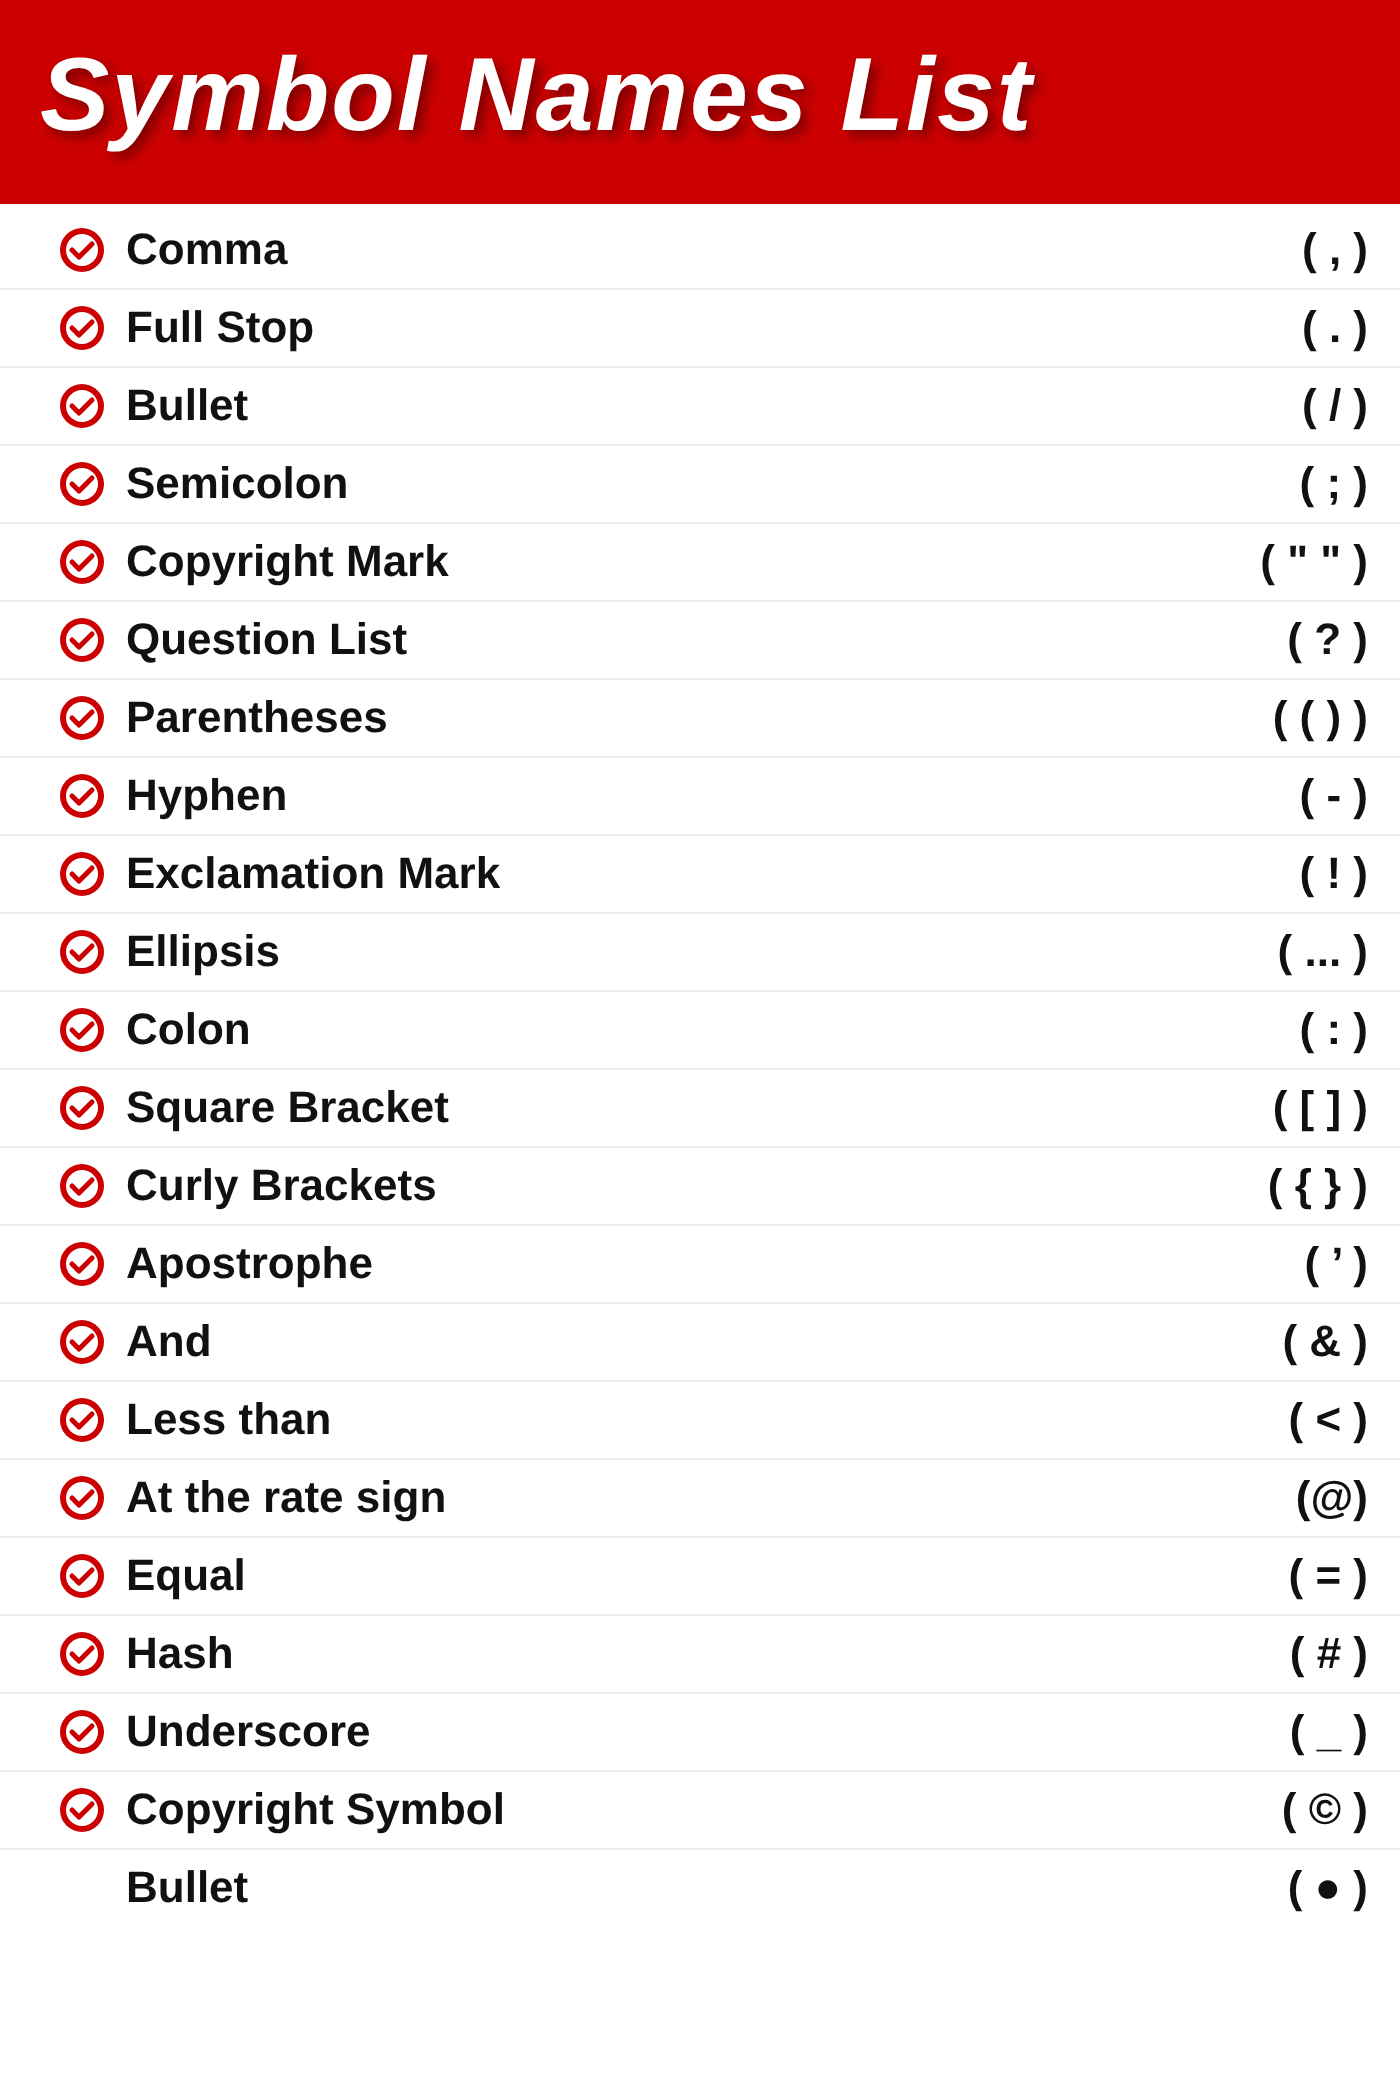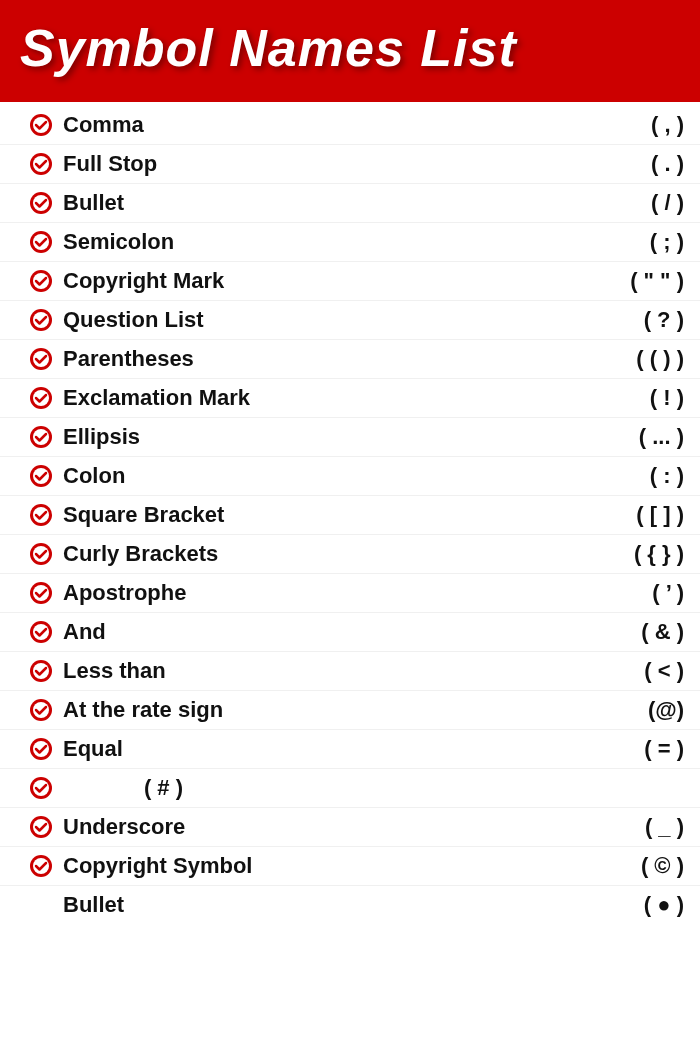--- a/index.html
+++ b/index.html
@@ -172,20 +172,31 @@
       <span class="symbol-value">( ( ) )</span>
     </div>
     <div class="symbol-row">
       <span class="check-icon">
         <svg viewBox="0 0 22 22" xmlns="http://www.w3.org/2000/svg">
       <circle cx="11" cy="11" r="11" fill="#cc0000"></circle>
       <circle cx="11" cy="11" r="8" fill="white"></circle>
       <polyline points="6,11 9.5,14.5 16,8" stroke="#cc0000" stroke-width="2.5" fill="none" stroke-linecap="round" stroke-linejoin="round"></polyline>
     </svg>
       </span>
+      <span class="symbol-name">Hyphen</span>
+      <span class="symbol-value">( - )</span>
+    </div>
+    <div class="symbol-row">
+      <span class="check-icon">
+        <svg viewBox="0 0 22 22" xmlns="http://www.w3.org/2000/svg">
+      <circle cx="11" cy="11" r="11" fill="#cc0000"></circle>
+      <circle cx="11" cy="11" r="8" fill="white"></circle>
+      <polyline points="6,11 9.5,14.5 16,8" stroke="#cc0000" stroke-width="2.5" fill="none" stroke-linecap="round" stroke-linejoin="round"></polyline>
+    </svg>
+      </span>
       <span class="symbol-name">Exclamation Mark</span>
       <span class="symbol-value">( ! )</span>
     </div>
     <div class="symbol-row">
       <span class="check-icon">
         <svg viewBox="0 0 22 22" xmlns="http://www.w3.org/2000/svg">
       <circle cx="11" cy="11" r="11" fill="#cc0000"></circle>
       <circle cx="11" cy="11" r="8" fill="white"></circle>
       <polyline points="6,11 9.5,14.5 16,8" stroke="#cc0000" stroke-width="2.5" fill="none" stroke-linecap="round" stroke-linejoin="round"></polyline>
     </svg>
@@ -282,20 +293,21 @@
       <span class="symbol-value">( = )</span>
     </div>
     <div class="symbol-row">
       <span class="check-icon">
         <svg viewBox="0 0 22 22" xmlns="http://www.w3.org/2000/svg">
       <circle cx="11" cy="11" r="11" fill="#cc0000"></circle>
       <circle cx="11" cy="11" r="8" fill="white"></circle>
       <polyline points="6,11 9.5,14.5 16,8" stroke="#cc0000" stroke-width="2.5" fill="none" stroke-linecap="round" stroke-linejoin="round"></polyline>
     </svg>
       </span>
+      <span class="symbol-name">Hash</span>
       <span class="symbol-value">( # )</span>
     </div>
     <div class="symbol-row">
       <span class="check-icon">
         <svg viewBox="0 0 22 22" xmlns="http://www.w3.org/2000/svg">
       <circle cx="11" cy="11" r="11" fill="#cc0000"></circle>
       <circle cx="11" cy="11" r="8" fill="white"></circle>
       <polyline points="6,11 9.5,14.5 16,8" stroke="#cc0000" stroke-width="2.5" fill="none" stroke-linecap="round" stroke-linejoin="round"></polyline>
     </svg>
       </span>

